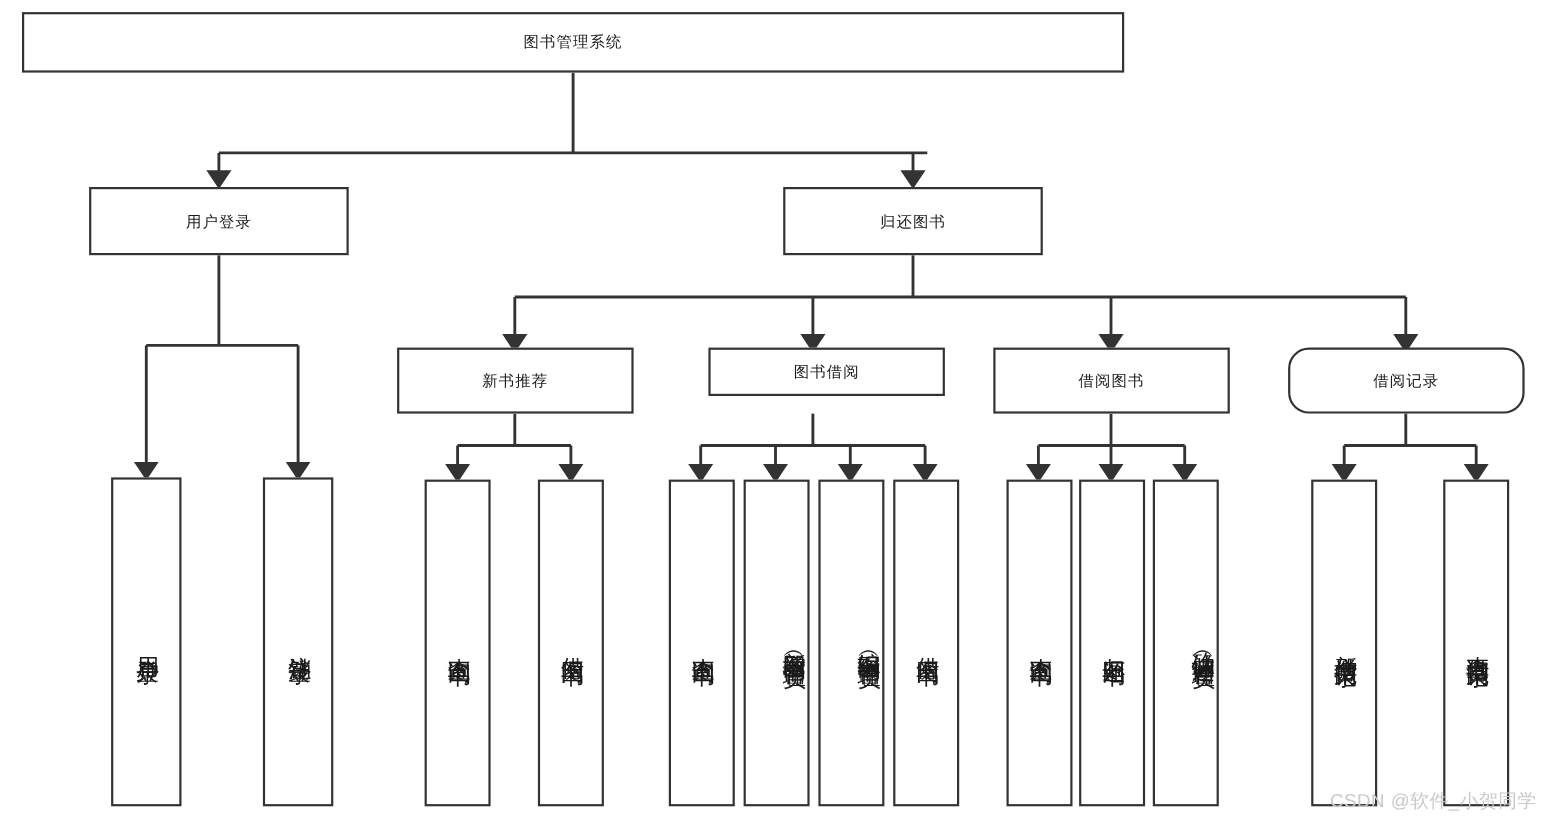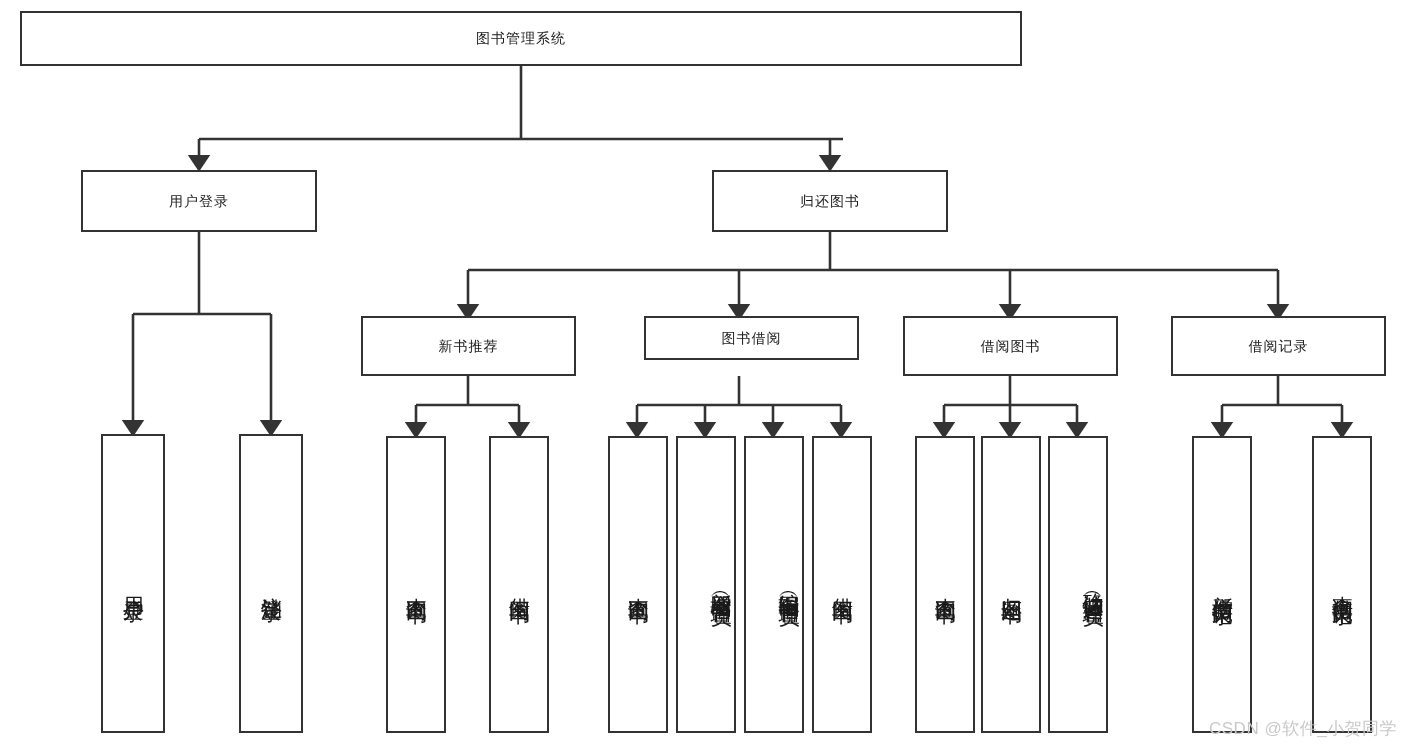--- a/index.html
+++ b/index.html
@@ -134,21 +134,21 @@
 
   <div class="node horiz" style="left:361px; top:316px; width:215px; height:60px;">
     <span class="lbl">新书推荐</span>
   </div>
   <div class="node horiz" style="left:644px; top:316px; width:215px; height:44px;">
     <span class="lbl">图书借阅</span>
   </div>
   <div class="node horiz" style="left:903px; top:316px; width:215px; height:60px;">
     <span class="lbl">借阅图书</span>
   </div>
-  <div class="node horiz" style="left:1171px; top:316px; width:215px; height:60px;">
+  <div class="node horiz" style="left:1171px; top:316px; width:215px; height:60px;border-radius:19px;">
     <span class="lbl">借阅记录</span>
   </div>
 
   <div class="node vert" style="left:101px; top:434px; width:64px; height:299px;">
     <span class="lbl">用户登录</span>
   </div>
   <div class="node vert" style="left:239px; top:434px; width:64px; height:299px;">
     <span class="lbl">注销登录</span>
   </div>
 

